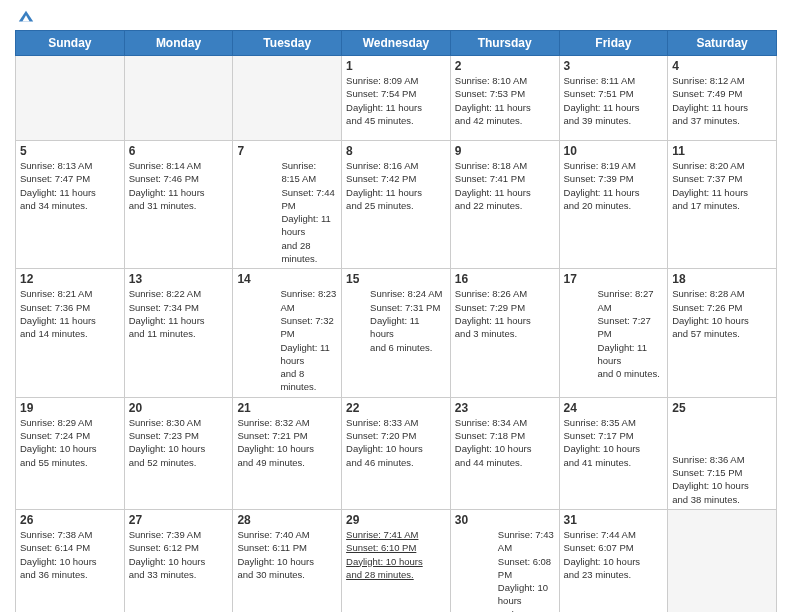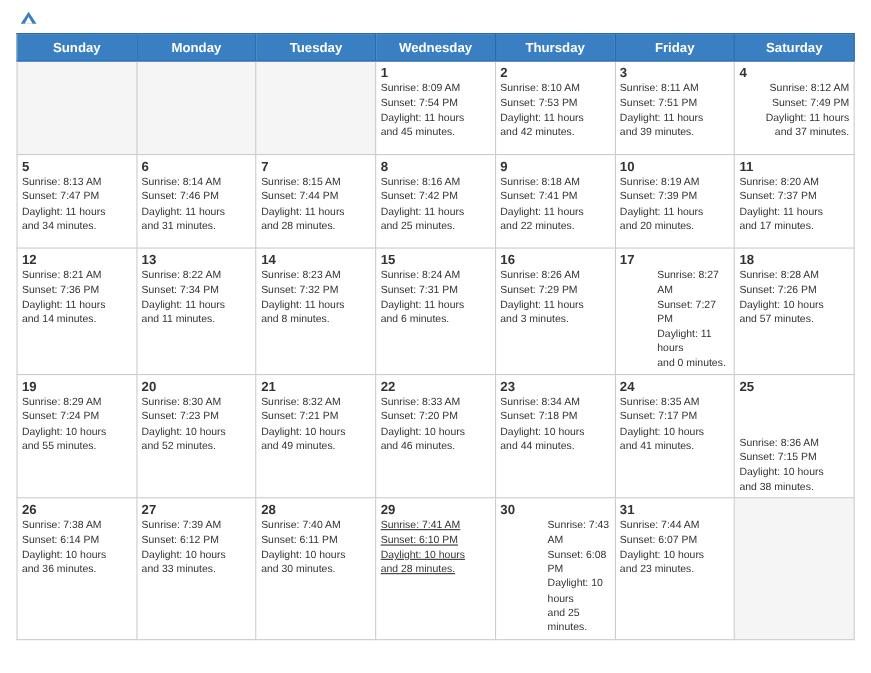--- a/index.html
+++ b/index.html
@@ -151,21 +151,21 @@
           </td>
           <td>
             <div class="day-number">3</div>
             <div class="day-info" style="white-space: pre-line;">Sunrise: 8:11 AM
 Sunset: 7:51 PM
 Daylight: 11 hours
 and 39 minutes.</div>
           </td>
           <td>
             <div class="day-number">4</div>
-            <div class="day-info" style="white-space: pre-line; text-align: right;">Sunrise: 8:12 AM
+            <div class="day-info" style="white-space: pre-line;">Sunrise: 8:12 AM
 Sunset: 7:49 PM
 Daylight: 11 hours
 and 37 minutes.</div>
           </td>
         </tr>
         <tr>
           <td>
             <div class="day-number">5</div>
             <div class="day-info" style="white-space: pre-line;">Sunrise: 8:13 AM
 Sunset: 7:47 PM
@@ -174,21 +174,21 @@
           </td>
           <td>
             <div class="day-number">6</div>
             <div class="day-info" style="white-space: pre-line;">Sunrise: 8:14 AM
 Sunset: 7:46 PM
 Daylight: 11 hours
 and 31 minutes.</div>
           </td>
           <td>
             <div class="day-number">7</div>
-            <div class="day-info" style="white-space: pre-line;">Sunrise: 8:15 AM
+            <div class="day-info" style="white-space: pre-line; margin-left: 44px;">Sunrise: 8:15 AM
 Sunset: 7:44 PM
 Daylight: 11 hours
 and 28 minutes.</div>
           </td>
           <td>
             <div class="day-number">8</div>
             <div class="day-info" style="white-space: pre-line;">Sunrise: 8:16 AM
 Sunset: 7:42 PM
 Daylight: 11 hours
 and 25 minutes.</div>
@@ -225,28 +225,28 @@
           </td>
           <td>
             <div class="day-number">13</div>
             <div class="day-info" style="white-space: pre-line;">Sunrise: 8:22 AM
 Sunset: 7:34 PM
 Daylight: 11 hours
 and 11 minutes.</div>
           </td>
           <td>
             <div class="day-number">14</div>
-            <div class="day-info" style="white-space: pre-line;">Sunrise: 8:23 AM
+            <div class="day-info" style="white-space: pre-line; margin-left: 43px;">Sunrise: 8:23 AM
 Sunset: 7:32 PM
 Daylight: 11 hours
 and 8 minutes.</div>
           </td>
           <td>
             <div class="day-number">15</div>
-            <div class="day-info" style="white-space: pre-line;">Sunrise: 8:24 AM
+            <div class="day-info" style="white-space: pre-line; margin-left: 24px;">Sunrise: 8:24 AM
 Sunset: 7:31 PM
 Daylight: 11 hours
 and 6 minutes.</div>
           </td>
           <td>
             <div class="day-number">16</div>
             <div class="day-info" style="white-space: pre-line;">Sunrise: 8:26 AM
 Sunset: 7:29 PM
 Daylight: 11 hours
 and 3 minutes.</div>

